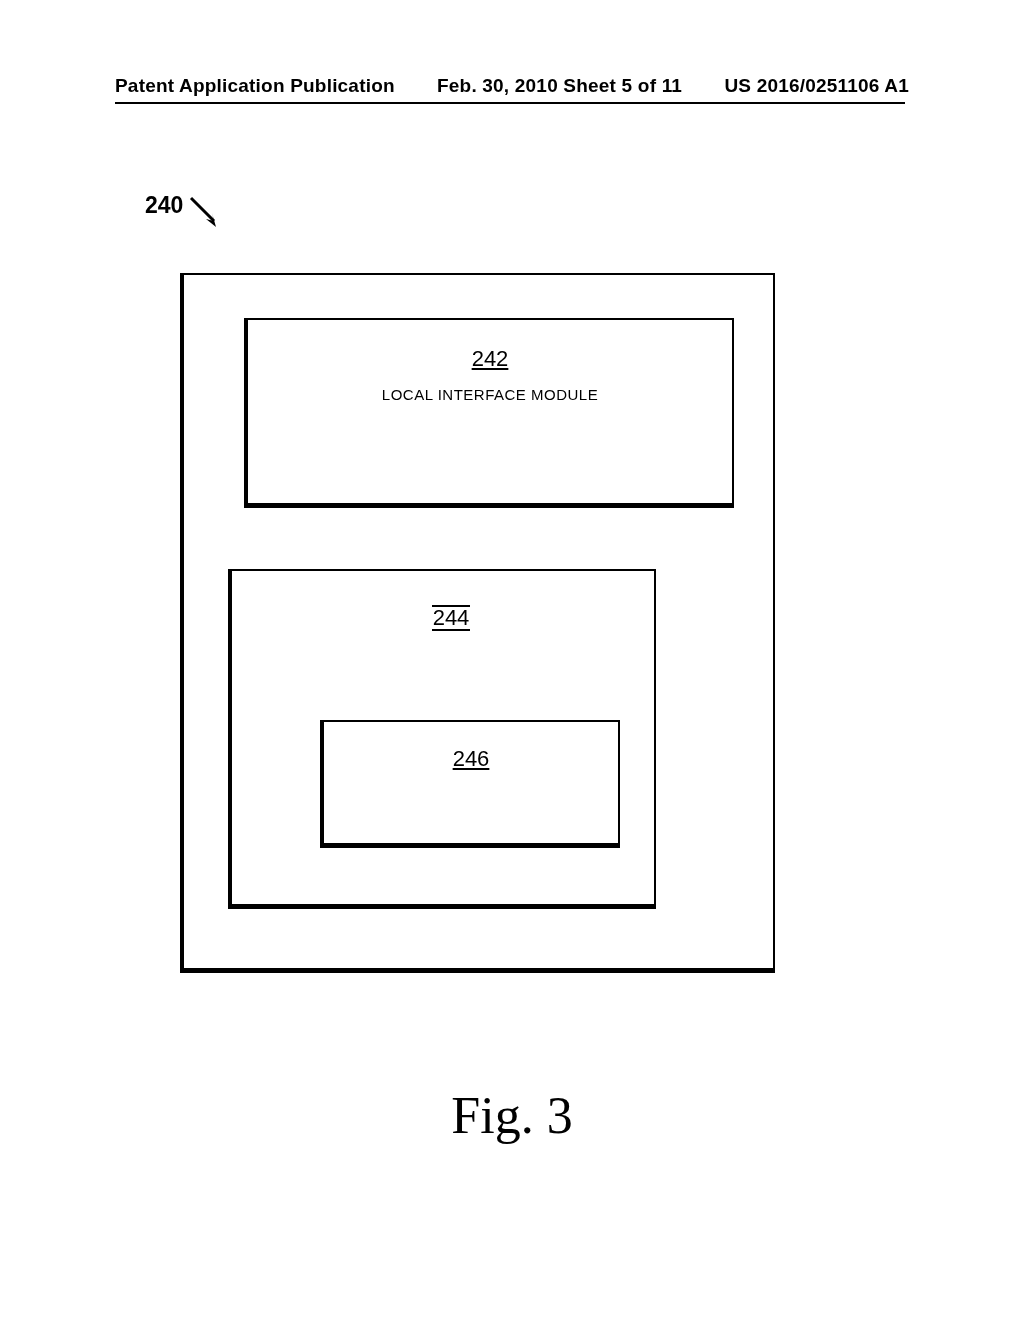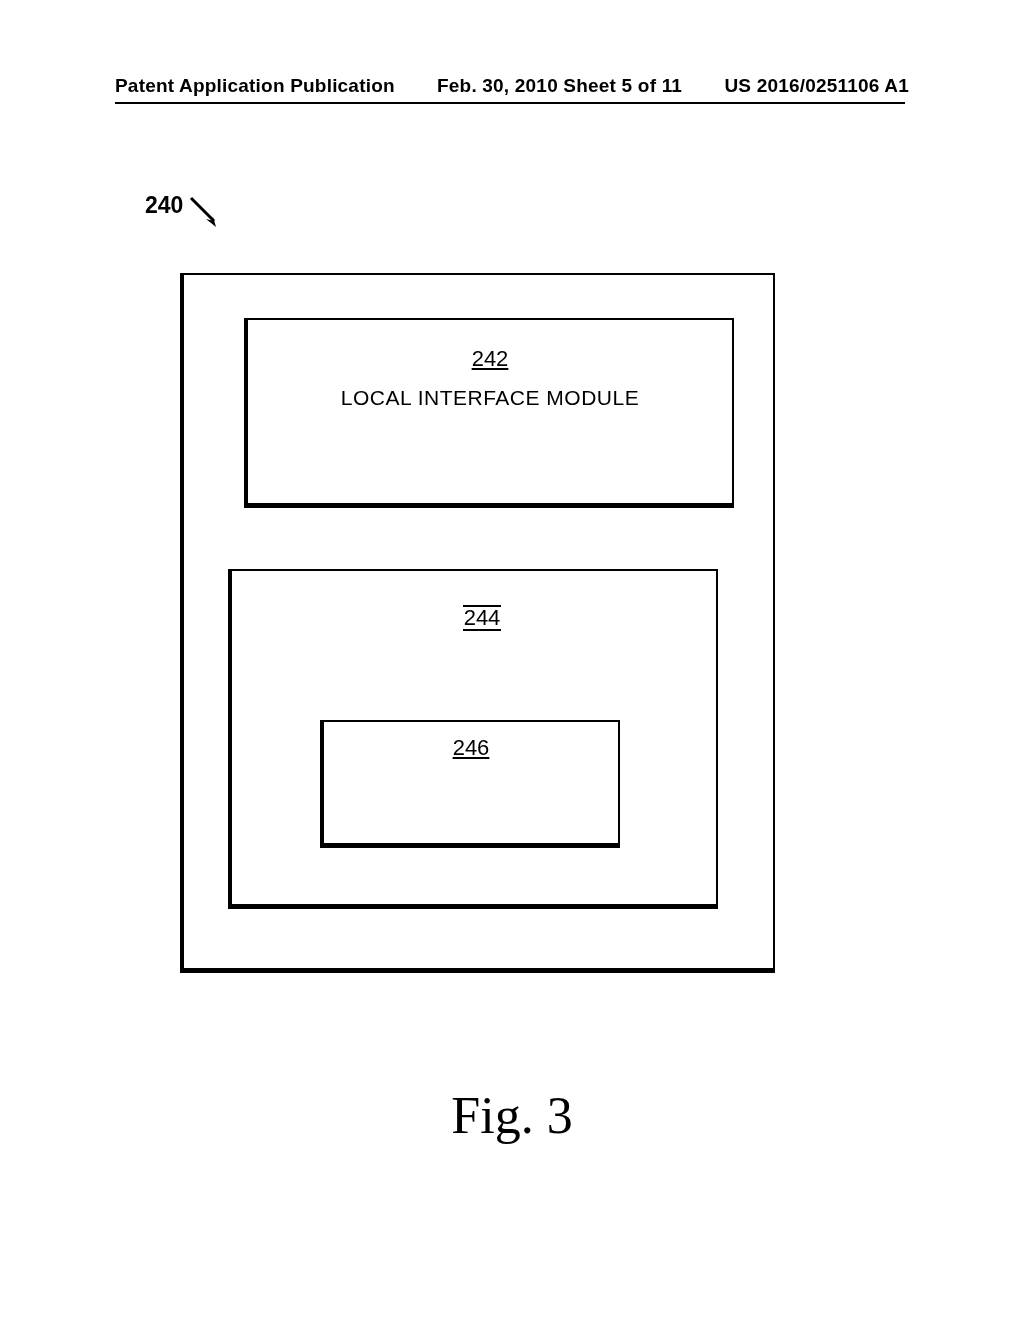--- a/index.html
+++ b/index.html
@@ -81,21 +81,21 @@
   .local-module {
     top: 318px;
     left: 228px;
     width: 490px;
     height: 190px;
     margin-left: 16px;
   }
   .remote-module {
     top: 569px;
     left: 228px;
-    width: 490px;
+    width: 428px;
     height: 340px;
     padding-left: 16px;
   }
   .host-app {
     position: absolute;
     top: 720px;
     left: 320px;
     width: 300px;
     height: 128px;
     border-top: 2px solid #000;
@@ -107,25 +107,25 @@
 
   .refnum {
     display: block;
     text-decoration: underline;
     font-size: 22px;
     margin-top: 26px;
     margin-bottom: 14px;
   }
   .modlabel {
     display: block;
-    font-size: 21px;
+    font-size: 15px;
     letter-spacing: 0.5px;
   }
   .host-app .refnum {
-    margin-top: 13px;
+    margin-top: 24px;
     margin-bottom: 10px;
     text-decoration: underline;
   }
   .host-app .modlabel {
     font-size: 20px;
   }
   .remote-module .refnum {
     text-decoration: none;
     position: relative;
     margin-top: 34px;

